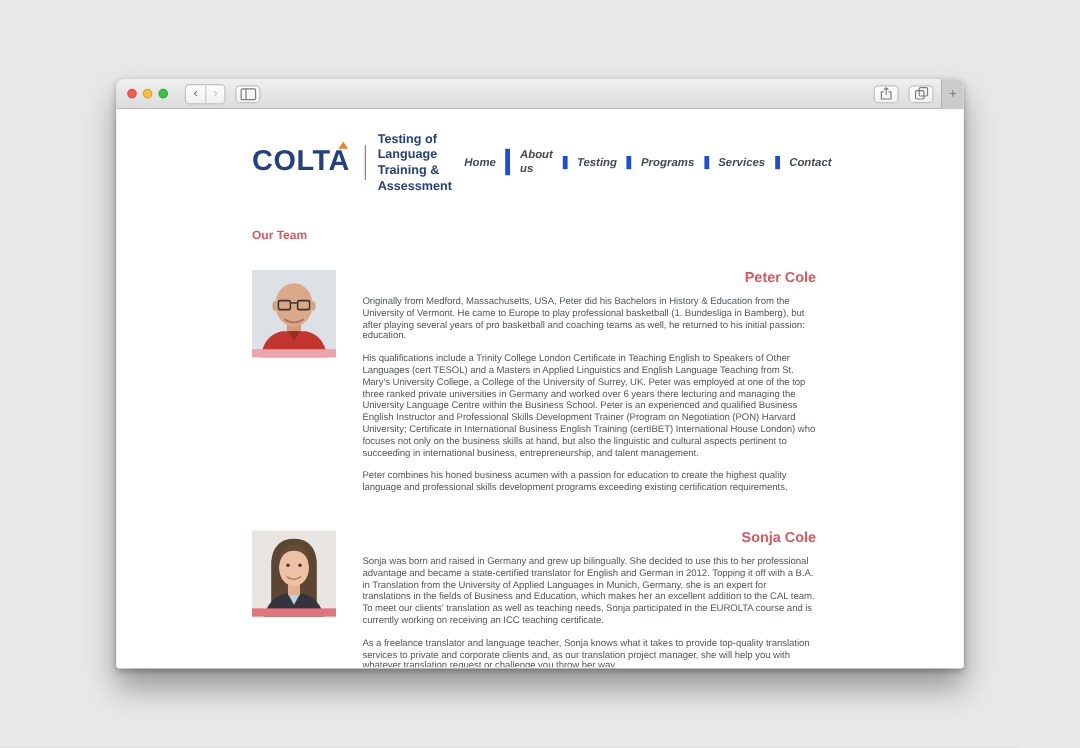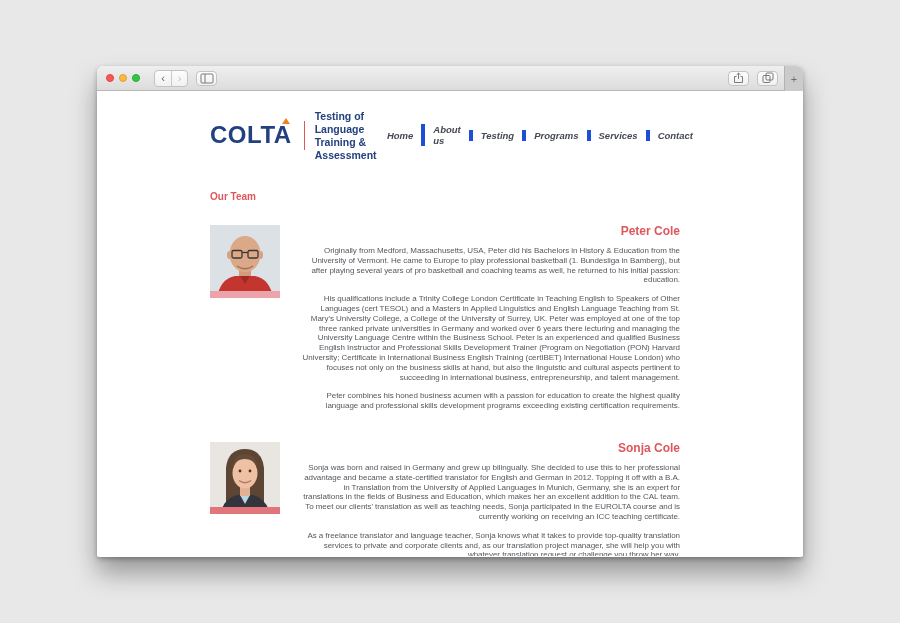--- a/index.html
+++ b/index.html
@@ -78,21 +78,21 @@
               font-size:9.5px; font-weight:700; color:#454a52;font-style:italic; }
   .main-nav a { padding:0 8px; text-decoration:none; color:inherit; line-height:11px; }
   .main-nav a:last-child { padding-right:0; }
   .main-nav a + a { border-left:4px solid #1d4ed8; }
   .page-title { color:#dd575c; font-size:10px; font-weight:700; margin-top:48px; line-height:13px; }
   .member { display:flex; margin-top:22px; }
   .photo { flex:0 0 70px; margin-right:22px; }
   .photo svg { display:block; }
   .bio { width:378px; }
   .bio h3 { color:#dd575c; font-size:12px; font-weight:700; line-height:13px; margin-bottom:8px;text-align:right; }
-  .bio p { font-size:8px; line-height:9.8px; color:#55585c; letter-spacing:-.05px; margin-bottom:9px;text-align:right; }
+  .bio p { font-size:8px; line-height:9.8px; color:#55585c; letter-spacing:-.05px; margin-bottom:9px; }
 </style>
 </head>
 <body>
 
 <div class="desktop">
   <div class="window">
 
     <div class="toolbar">
       <div class="traffic-lights">
         <span class="tl red"></span>

